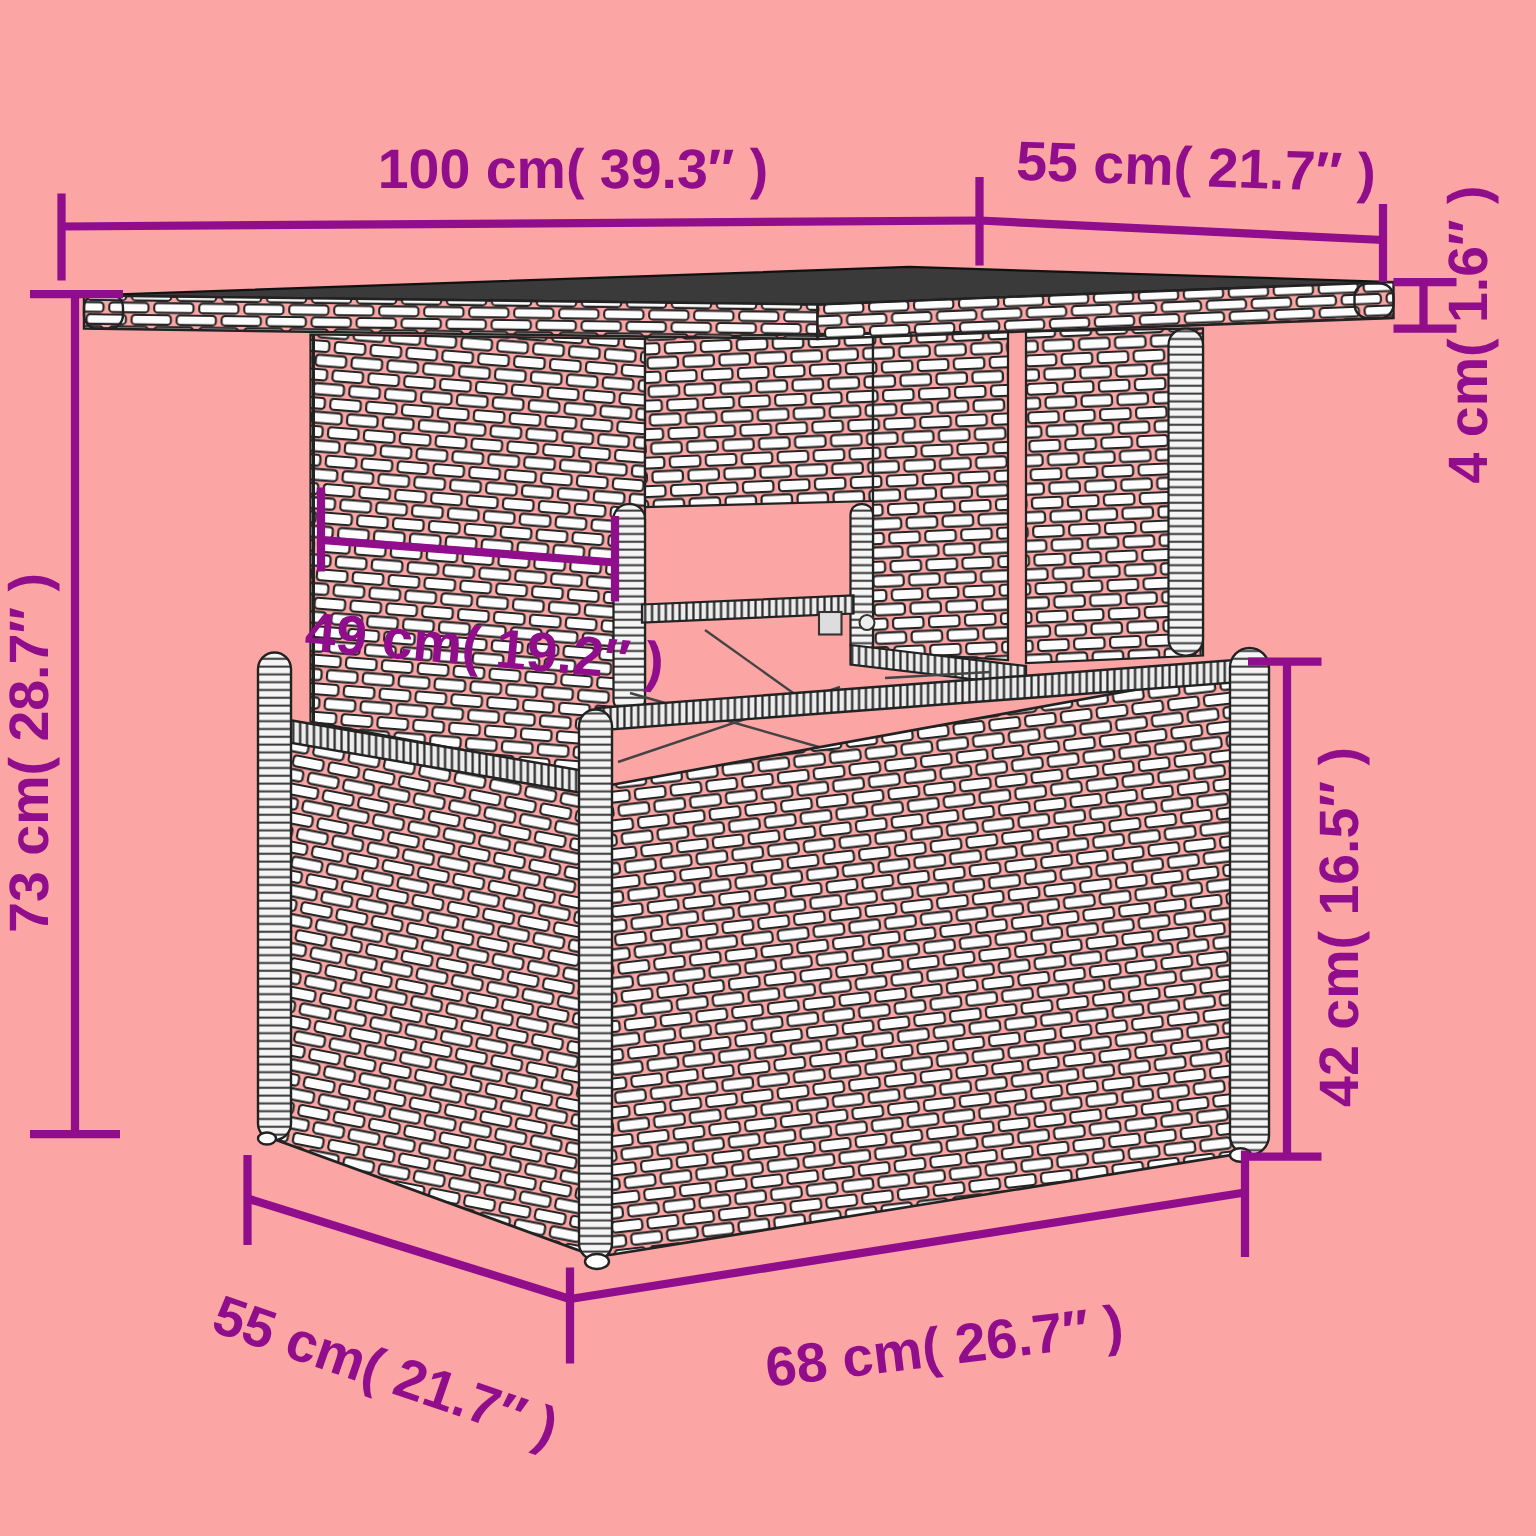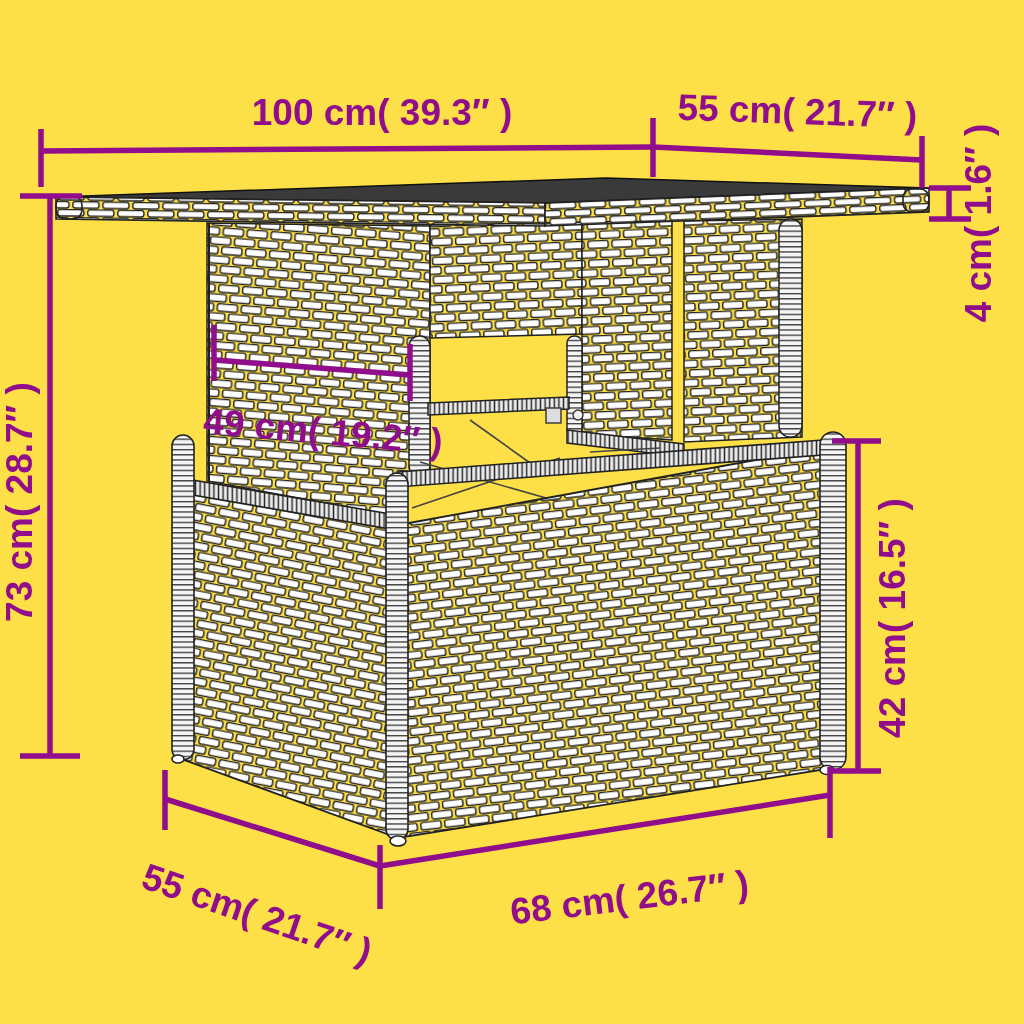--- a/index.html
+++ b/index.html
@@ -1,16 +1,16 @@
 <!DOCTYPE html>
 <html><head>
 <meta charset="utf-8">
 <style>
   html,body{margin:0;padding:0;background:#fff;}
-  #stage{position:relative;width:1024px;height:1024px;background:#fde047;overflow:hidden;
+  #stage{position:relative;width:1024px;height:1024px;background:#fca5a5;overflow:hidden;
          font-family:"Liberation Sans", sans-serif;}
   svg{position:absolute;left:0;top:0;}
   text{font-family:"Liberation Sans", sans-serif;font-weight:bold;fill:#900d8c;}
 </style>
 </head>
 <body>
 <div id="stage">
 <svg width="1024" height="1024" viewBox="0 0 1024 1024">
 <defs>
   <g id="btile">

